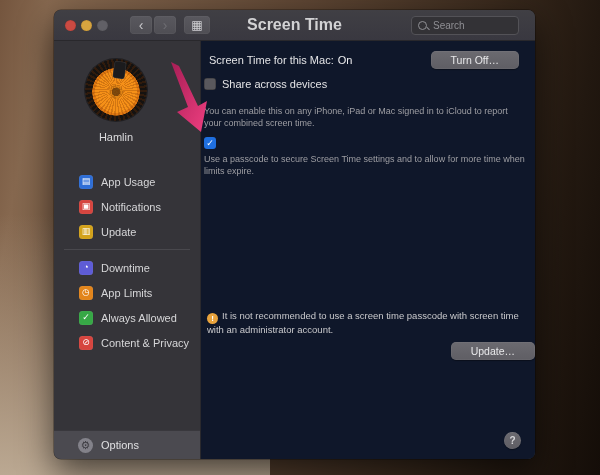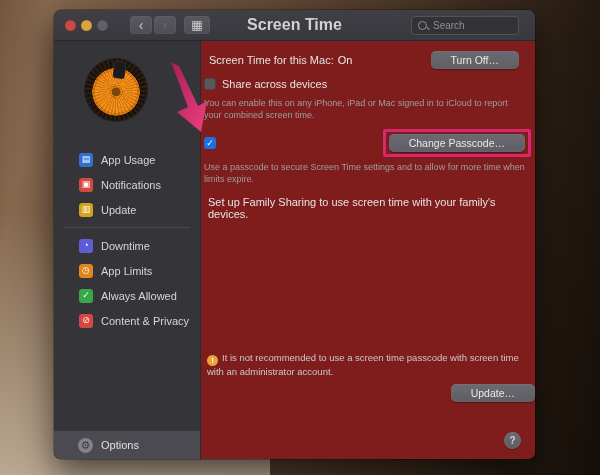--- a/index.html
+++ b/index.html
@@ -53,21 +53,21 @@
     background:transparent;border:none;outline:none;width:100%;
     font-family:inherit;font-size:10px;color:#c7c7ca;
   }
   .search input::placeholder{color:#8f8f94;}
   
   .body-row{flex:1;display:flex;min-height:0;}
   .sidebar{
     width:146px;flex:0 0 146px;background:#353439;border-right:1px solid #2a292d;
     display:flex;flex-direction:column;
   }
-  .content{flex:1;background:#7f1d1d;position:relative;display:flex;flex-direction:column;}
+  .content{flex:1;background:#0f172a;position:relative;display:flex;flex-direction:column;}
   
   .avatar{
     width:62px;height:62px;border-radius:50%;margin:18px 0 0 31px;position:relative;overflow:hidden;
     background:
       repeating-conic-gradient(rgba(120,50,0,.28) 0deg 4deg, rgba(0,0,0,0) 4deg 9deg),
       radial-gradient(circle at 50% 53%, #7c4a0e 0 9%, #de8415 10% 15%, #f59018 16% 46%, #e27a12 47% 52%, #151210 53% 100%);
     box-shadow:0 0 0 1px rgba(0,0,0,.4);
   }
   .avatar::after{
     content:"";position:absolute;left:46%;top:5%;width:11px;height:16px;
@@ -97,21 +97,21 @@
   
   .row{display:flex;align-items:center;}
   .r-status{margin:10px 16px 0 8px;}
   .status-label{font-size:11px;color:#e3e3e5;}
   .status-value{font-size:11px;font-weight:400;color:#efeff1;margin-left:4px;}
   .btn{
     background:linear-gradient(#6b6a70,#5f5e64);border:none;border-radius:5px;
     color:#e8e8ea;font-family:inherit;font-size:10.5px;padding:3px 20px;
     box-shadow:0 1px 1px rgba(0,0,0,.35), inset 0 0 0 .5px rgba(255,255,255,.09);
   }
-  .r-share{margin:9px 0 4px 3px;text-align:center;}
+  .r-share{margin:9px 0 12px 3px;text-align:center;}
   .cb{
     width:12px;height:12px;border-radius:3px;flex:0 0 auto;margin-right:6px;
     display:inline-flex;align-items:center;justify-content:center;
   }
   .cb.unchecked{background:#59585d;box-shadow:inset 0 0 0 .5px rgba(0,0,0,.4);}
   .cb.checked{background:#1f6fe0;color:#fff;font-size:9px;font-weight:700;line-height:1;}
   .cb-label{font-size:11px;color:#e3e3e5;}
   .caption{font-size:9px;line-height:1.35;color:#9e9ea3;margin:3px 8px 0 3px;max-width:326px;}
   .r-passcode{margin:8px 4px 0 3px;}
   .hl-box{
@@ -165,20 +165,21 @@
     <div class="search">
       <span class="mag"></span>
       <input type="text" placeholder="Search" style="">
     </div>
   </div>
 
   <div class="body-row">
 
     <div class="sidebar">
       <div class="avatar"></div>
+      <div class="user-name">Hamlin</div>
 
       <div class="nav">
         <div class="nav-item">
           <span class="nav-ic ic0">▤</span>
           <span>App Usage</span>
         </div>
         <div class="nav-item">
           <span class="nav-ic ic1">▣</span>
           <span>Notifications</span>
         </div>
@@ -223,27 +224,23 @@
       <div class="row r-share">
         <span class="cb unchecked"></span>
         <span class="cb-label">Share across devices</span>
       </div>
       <div class="caption">You can enable this on any iPhone, iPad or Mac signed in to iCloud to report your combined screen time.</div>
 
       <div class="row r-passcode">
         <span class="cb checked">
             <span>✓</span>
           </span>
-        <span class="hl-box">
-          <button class="btn">Change Passcode…</button>
-        </span>
       </div>
       <div class="caption" style="margin-top:4px;">Use a passcode to secure Screen Time settings and to allow for more time when limits expire.</div>
 
-      <div class="r-family-text">Set up Family Sharing to use screen time with your family's devices.</div>
 
       <div class="warning">
         <span class="warn-ic">!</span><span>It is not recommended to use a screen time passcode with screen time with an administrator account.</span>
       </div>
       <div class="row r-update">
         <button class="btn">Update…</button>
       </div>
 
       <button class="help-btn">?</button>
     </div>

